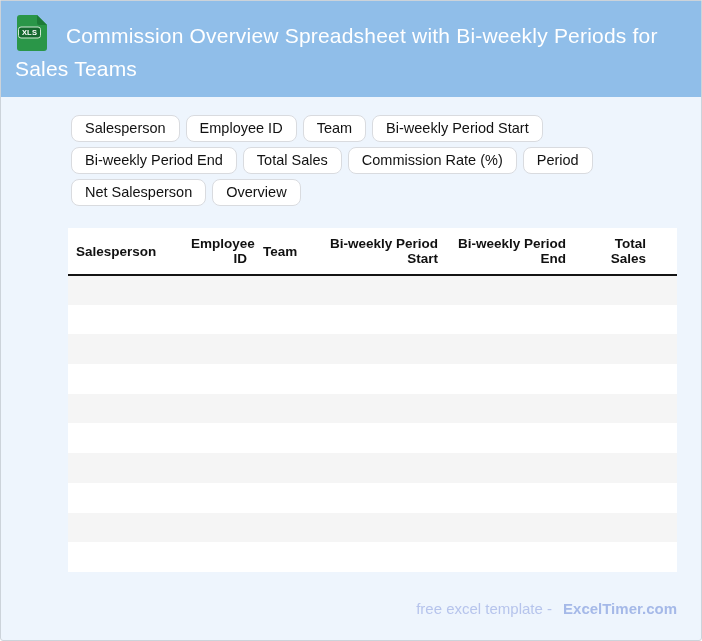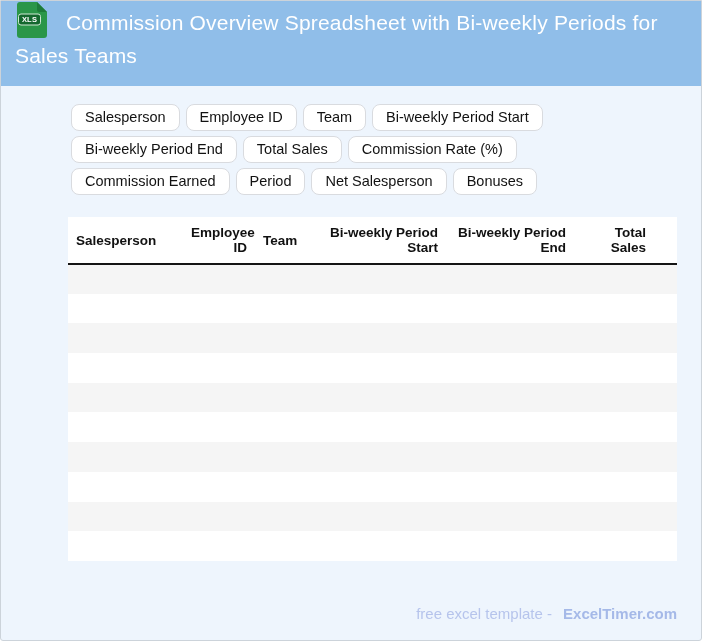--- a/index.html
+++ b/index.html
@@ -12,21 +12,21 @@
     background: #eef5fd;
     border: 1px solid #ccd3da;
     border-radius: 0 0 3px 3px;
     overflow: hidden;
     position: relative;
   }
 
   
   .app-header {
     background: #90bee9;
-    padding: 0 20px 12px 14px;
+    padding: 13px 20px 12px 14px;
     min-height: 85px;
   }
   .app-title {
     font-size: 21px;
     font-weight: 400;
     color: #ffffff;
     line-height: 33px;
     letter-spacing: 0.2px;
   }
   .file-icon {
@@ -90,21 +90,21 @@
   table.preview th:nth-child(1), table.preview td:nth-child(1) { width: 115px; text-align: left; }
   table.preview th:nth-child(2), table.preview td:nth-child(2) { width: 72px;  text-align: right; }
   table.preview th:nth-child(3), table.preview td:nth-child(3) { width: 58px;  text-align: left; }
   table.preview th:nth-child(4), table.preview td:nth-child(4) { width: 133px; text-align: right; }
   table.preview th:nth-child(5), table.preview td:nth-child(5) { width: 128px; text-align: right; }
   table.preview th:nth-child(6), table.preview td:nth-child(6) { width: 80px;  text-align: right; }
   table.preview th:nth-child(7), table.preview td:nth-child(7) { width: 154px; text-align: right; }
 
   
   .footer {
-    margin: 44px 26px 0 67px;
+    margin: 28px 26px 0 67px;
     width: 609px;
     text-align: right;
     font-size: 15px;
   }
   .footer .credit { color: #b6c4ec; }
   .footer .brand {
     color: #a5b9e8;
     font-weight: bold;
     margin-left: 11px;
     text-decoration: none;
@@ -129,24 +129,23 @@
 
   <div class="chips">
 
   <span class="chip">Salesperson</span>
       <span class="chip">Employee ID</span>
       <span class="chip">Team</span>
       <span class="chip">Bi-weekly Period Start</span>
       <span class="chip">Bi-weekly Period End</span>
       <span class="chip">Total Sales</span>
       <span class="chip">Commission Rate (%)</span>
-      <span class="chip">Commission Earned</span>
       <span class="chip">Period</span>
       <span class="chip">Net Salesperson</span>
-      <span class="chip">Bonuses</span>
+      <span class="chip">Overview</span>
     </div>
 
   <div class="table-wrap">
     <table class="preview">
       <thead>
           <tr>
             <th>Salesperson</th>
             <th>Employee ID</th>
             <th>Team</th>
             <th>Bi-weekly Period Start</th>

